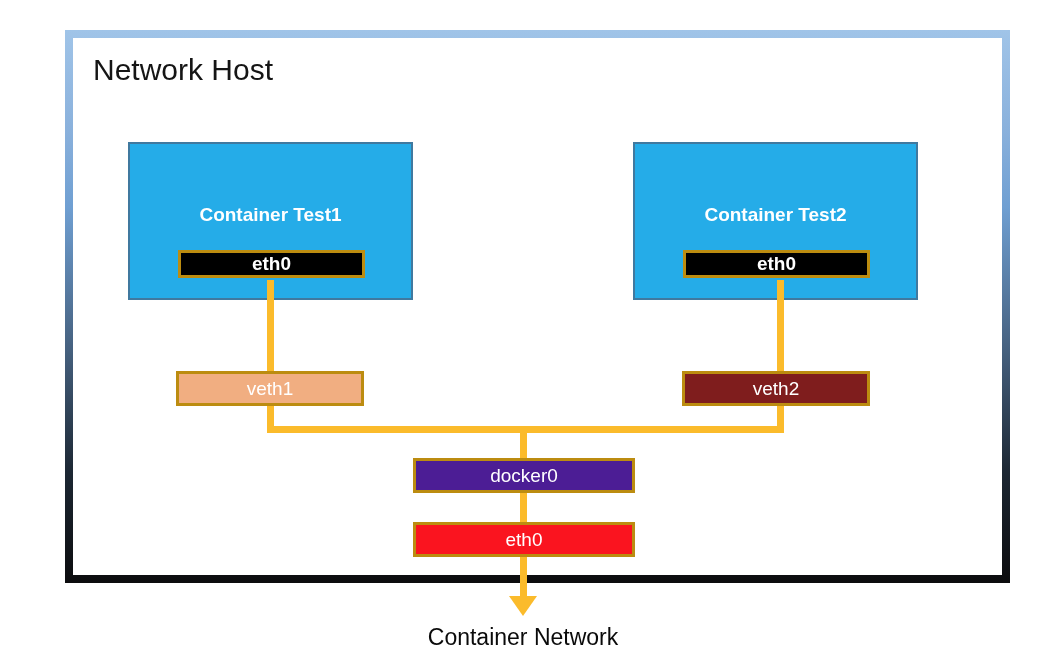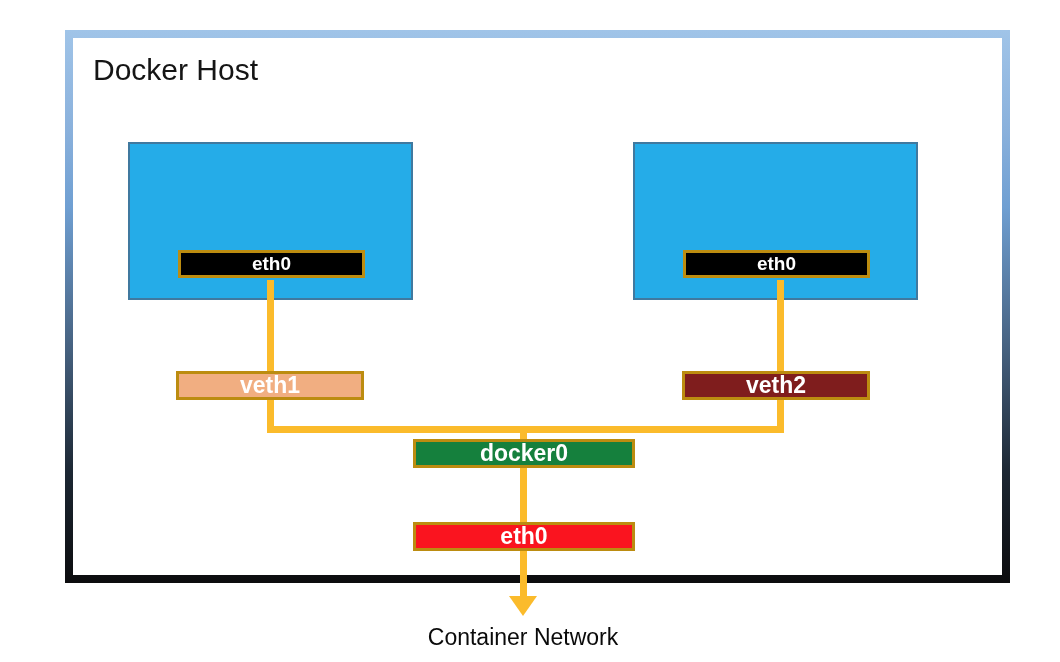--- a/index.html
+++ b/index.html
@@ -71,56 +71,58 @@
     left: 509px; top: 596px;
     width: 0; height: 0;
     border-left: 14px solid transparent;
     border-right: 14px solid transparent;
     border-top: 20px solid #FBBB2B;
     z-index: 2;
   }
   
   .if-box {
     position: absolute;
-    height: 29px;
+    height: 35px;
     border: 3px solid #BC8C10;
     box-sizing: border-box;
     display: flex; align-items: center; justify-content: center;
-    color: #ffffff; font-weight: bold; font-size: 23px;
+    color: #ffffff; font-weight: normal; font-size: 19px;
     z-index: 3;
   }
   .veth1 { left: 176px; top: 371px; width: 188px; background: #F1AE81; }
   .veth2 { left: 682px; top: 371px; width: 188px; background: #7f1d1d; }
-  .bridge { left: 413px; top: 439px; width: 222px; background: #15803d; }
+  .bridge { left: 413px; top: 458px; width: 222px; background: #4c1d95; }
   .host-eth { left: 413px; top: 522px; width: 222px; background: #FA141F; }
   .external-label {
     position: absolute;
     left: 373px; top: 624px; width: 300px;
     text-align: center;
     font-size: 23px;
     color: #0a0a0a;
     z-index: 5;
   }
 </style>
 </head>
 <body>
 
 <div class="stage">
 
   <div class="host-frame">
     <div class="host-inner"></div>
   </div>
 
-  <div class="host-title">Docker Host</div>
+  <div class="host-title">Network Host</div>
 
   <div class="container-box c1">
+    <div class="container-label">Container Test1</div>
     <div class="eth-black">eth0</div>
   </div>
 
   <div class="container-box c2">
+    <div class="container-label">Container Test2</div>
     <div class="eth-black">eth0</div>
   </div>
 
   <div class="gline line-v1"></div>
   <div class="gline line-v2"></div>
   <div class="gline line-h"></div>
   <div class="gline line-vc"></div>
   <div class="arrow-head"></div>
 
   <div class="if-box veth1">veth1</div>

